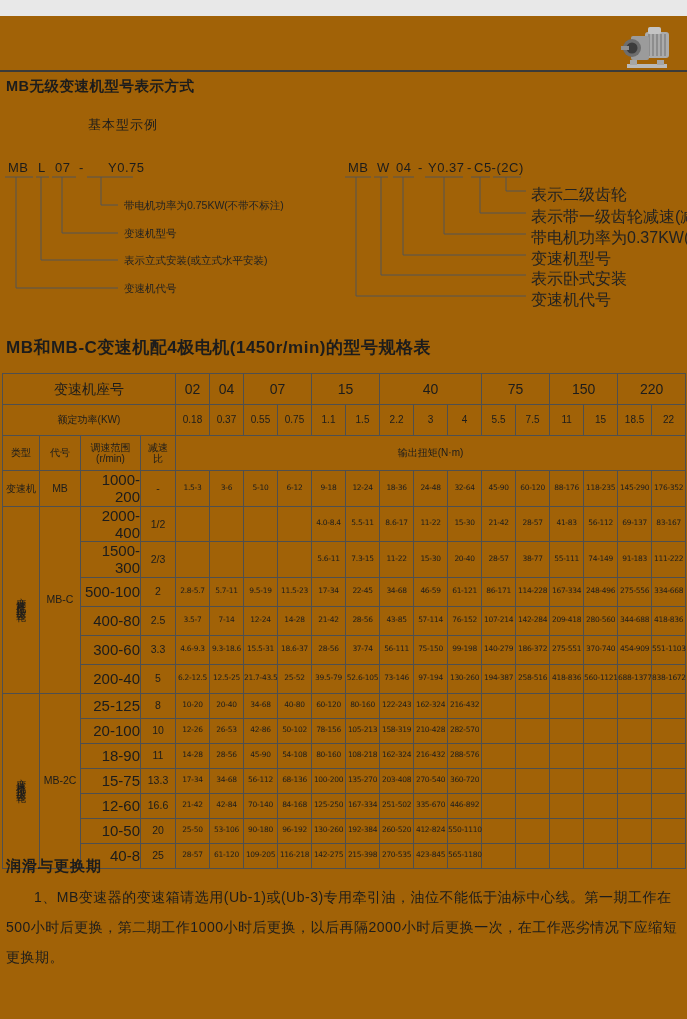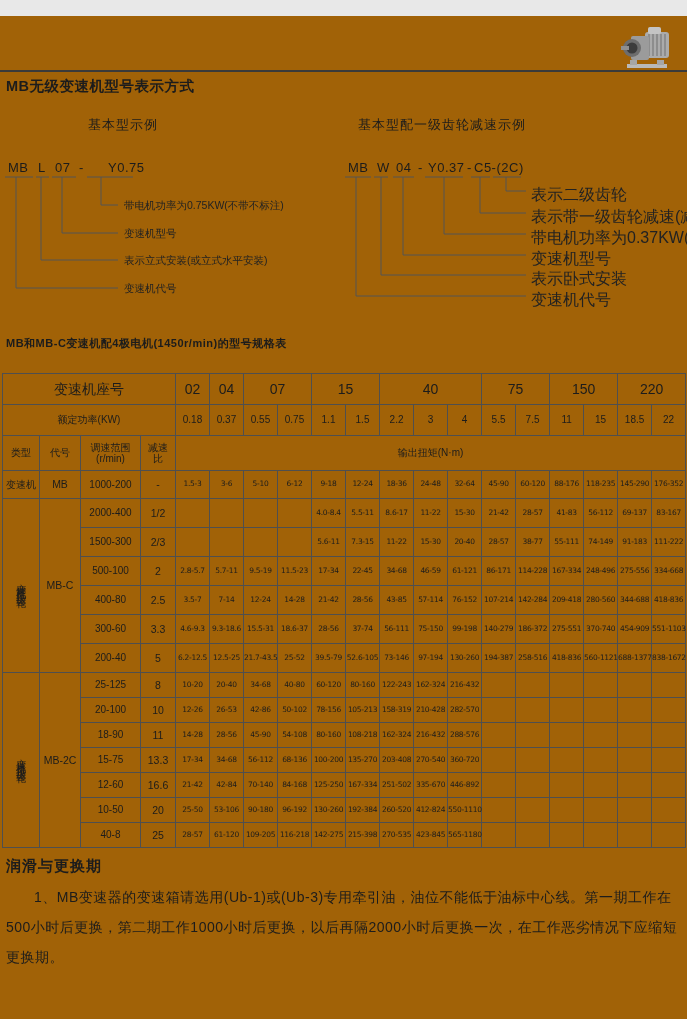--- a/index.html
+++ b/index.html
@@ -8,30 +8,30 @@
   .top-rule{position:absolute;left:0;top:54px;width:687px;height:2px;background:#3a3a3a;}
   .doc-title{position:absolute;left:6px;top:61px;font-size:14.5px;font-weight:bold;letter-spacing:.5px;}
   .caption{position:absolute;top:100px;font-size:13px;letter-spacing:1px;}
   .cap-left{left:88px;}
   .cap-right{left:358px;}
   .code-part{position:absolute;top:144px;font-size:13px;letter-spacing:.5px;white-space:nowrap;}
   .dg-label{position:absolute;font-size:10.5px;white-space:nowrap;color:#222;}
   .dg-label.r{font-size:16px;}
   .diagram-svg{position:absolute;left:0;top:140px;}
   .machine{position:absolute;left:615px;top:6px;}
-  .tbl-title{position:absolute;left:6px;top:320px;font-size:11px;font-weight:bold;letter-spacing:.5px;}
+  .tbl-title{position:absolute;left:6px;top:320px;font-size:17px;font-weight:bold;letter-spacing:.5px;}
   table{position:absolute;left:2px;top:357px;width:683px;border-collapse:collapse;table-layout:fixed;}
   td{border:1px solid #4f4f4f;text-align:center;vertical-align:middle;padding:0;line-height:1.15;}
   .hrow1 td{height:30px;font-size:14px;}
   .hrow2 td{height:30px;font-size:10px;}
   .hrow3 td{height:34px;font-size:10px;}
   tr.sec0 td{height:27px;}
   tr.sec1 td{height:28px;}
   tr.sec2 td{height:24px;}
-  td.range{font-size:10px;}
+  td.range{font-size:15px;text-align:right;}
   td.ratio{font-size:10.5px;}
   td.tq{font-size:7.5px;letter-spacing:-.3px;font-family:"DejaVu Sans",sans-serif;white-space:nowrap;}
   td.typecell{font-size:10px;}
   td.vert span{writing-mode:vertical-rl;text-orientation:upright;font-size:10px;letter-spacing:2px;display:inline-block;}
   td.codecell{font-size:10.5px;}
   .lub-heading{position:absolute;left:6px;top:841px;font-size:15px;font-weight:bold;letter-spacing:1px;}
   .lub-text{position:absolute;left:6px;top:866px;width:676px;font-size:14px;line-height:30px;}
   .lub-text p{margin:0;text-indent:2em;letter-spacing:.5px;}
   .lub-text p + p{margin-top:3px;}
 </style>
@@ -54,21 +54,20 @@
     <rect x="16" y="14" width="18" height="24" rx="2" fill="#9b9b9b"></rect>
     <circle cx="17" cy="26" r="9" fill="#6d6d6d"></circle>
     <circle cx="17" cy="26" r="5.5" fill="#3c3c3c"></circle>
     <rect x="6" y="24" width="8" height="4" fill="#8f8f8f"></rect>
   </svg>
 
   <div class="top-rule"></div>
   <div class="doc-title">MB无级变速机型号表示方式</div>
 
   <div class="caption cap-left">基本型示例</div>
-  <div class="caption cap-right">基本型配一级齿轮减速示例</div>
 
   <div>
     <span class="code-part" style="left:8px">MB</span>
     <span class="code-part" style="left:38px">L</span>
     <span class="code-part" style="left:55px">07</span>
     <span class="code-part" style="left:79px">-</span>
     <span class="code-part" style="left:108px">Y0.75</span>
     <div class="dg-label" style="left:124px;top:183px">带电机功率为0.75KW(不带不标注)</div>
     <div class="dg-label" style="left:124px;top:211px">变速机型号</div>
     <div class="dg-label" style="left:124px;top:238px">表示立式安装(或立式水平安装)</div>

